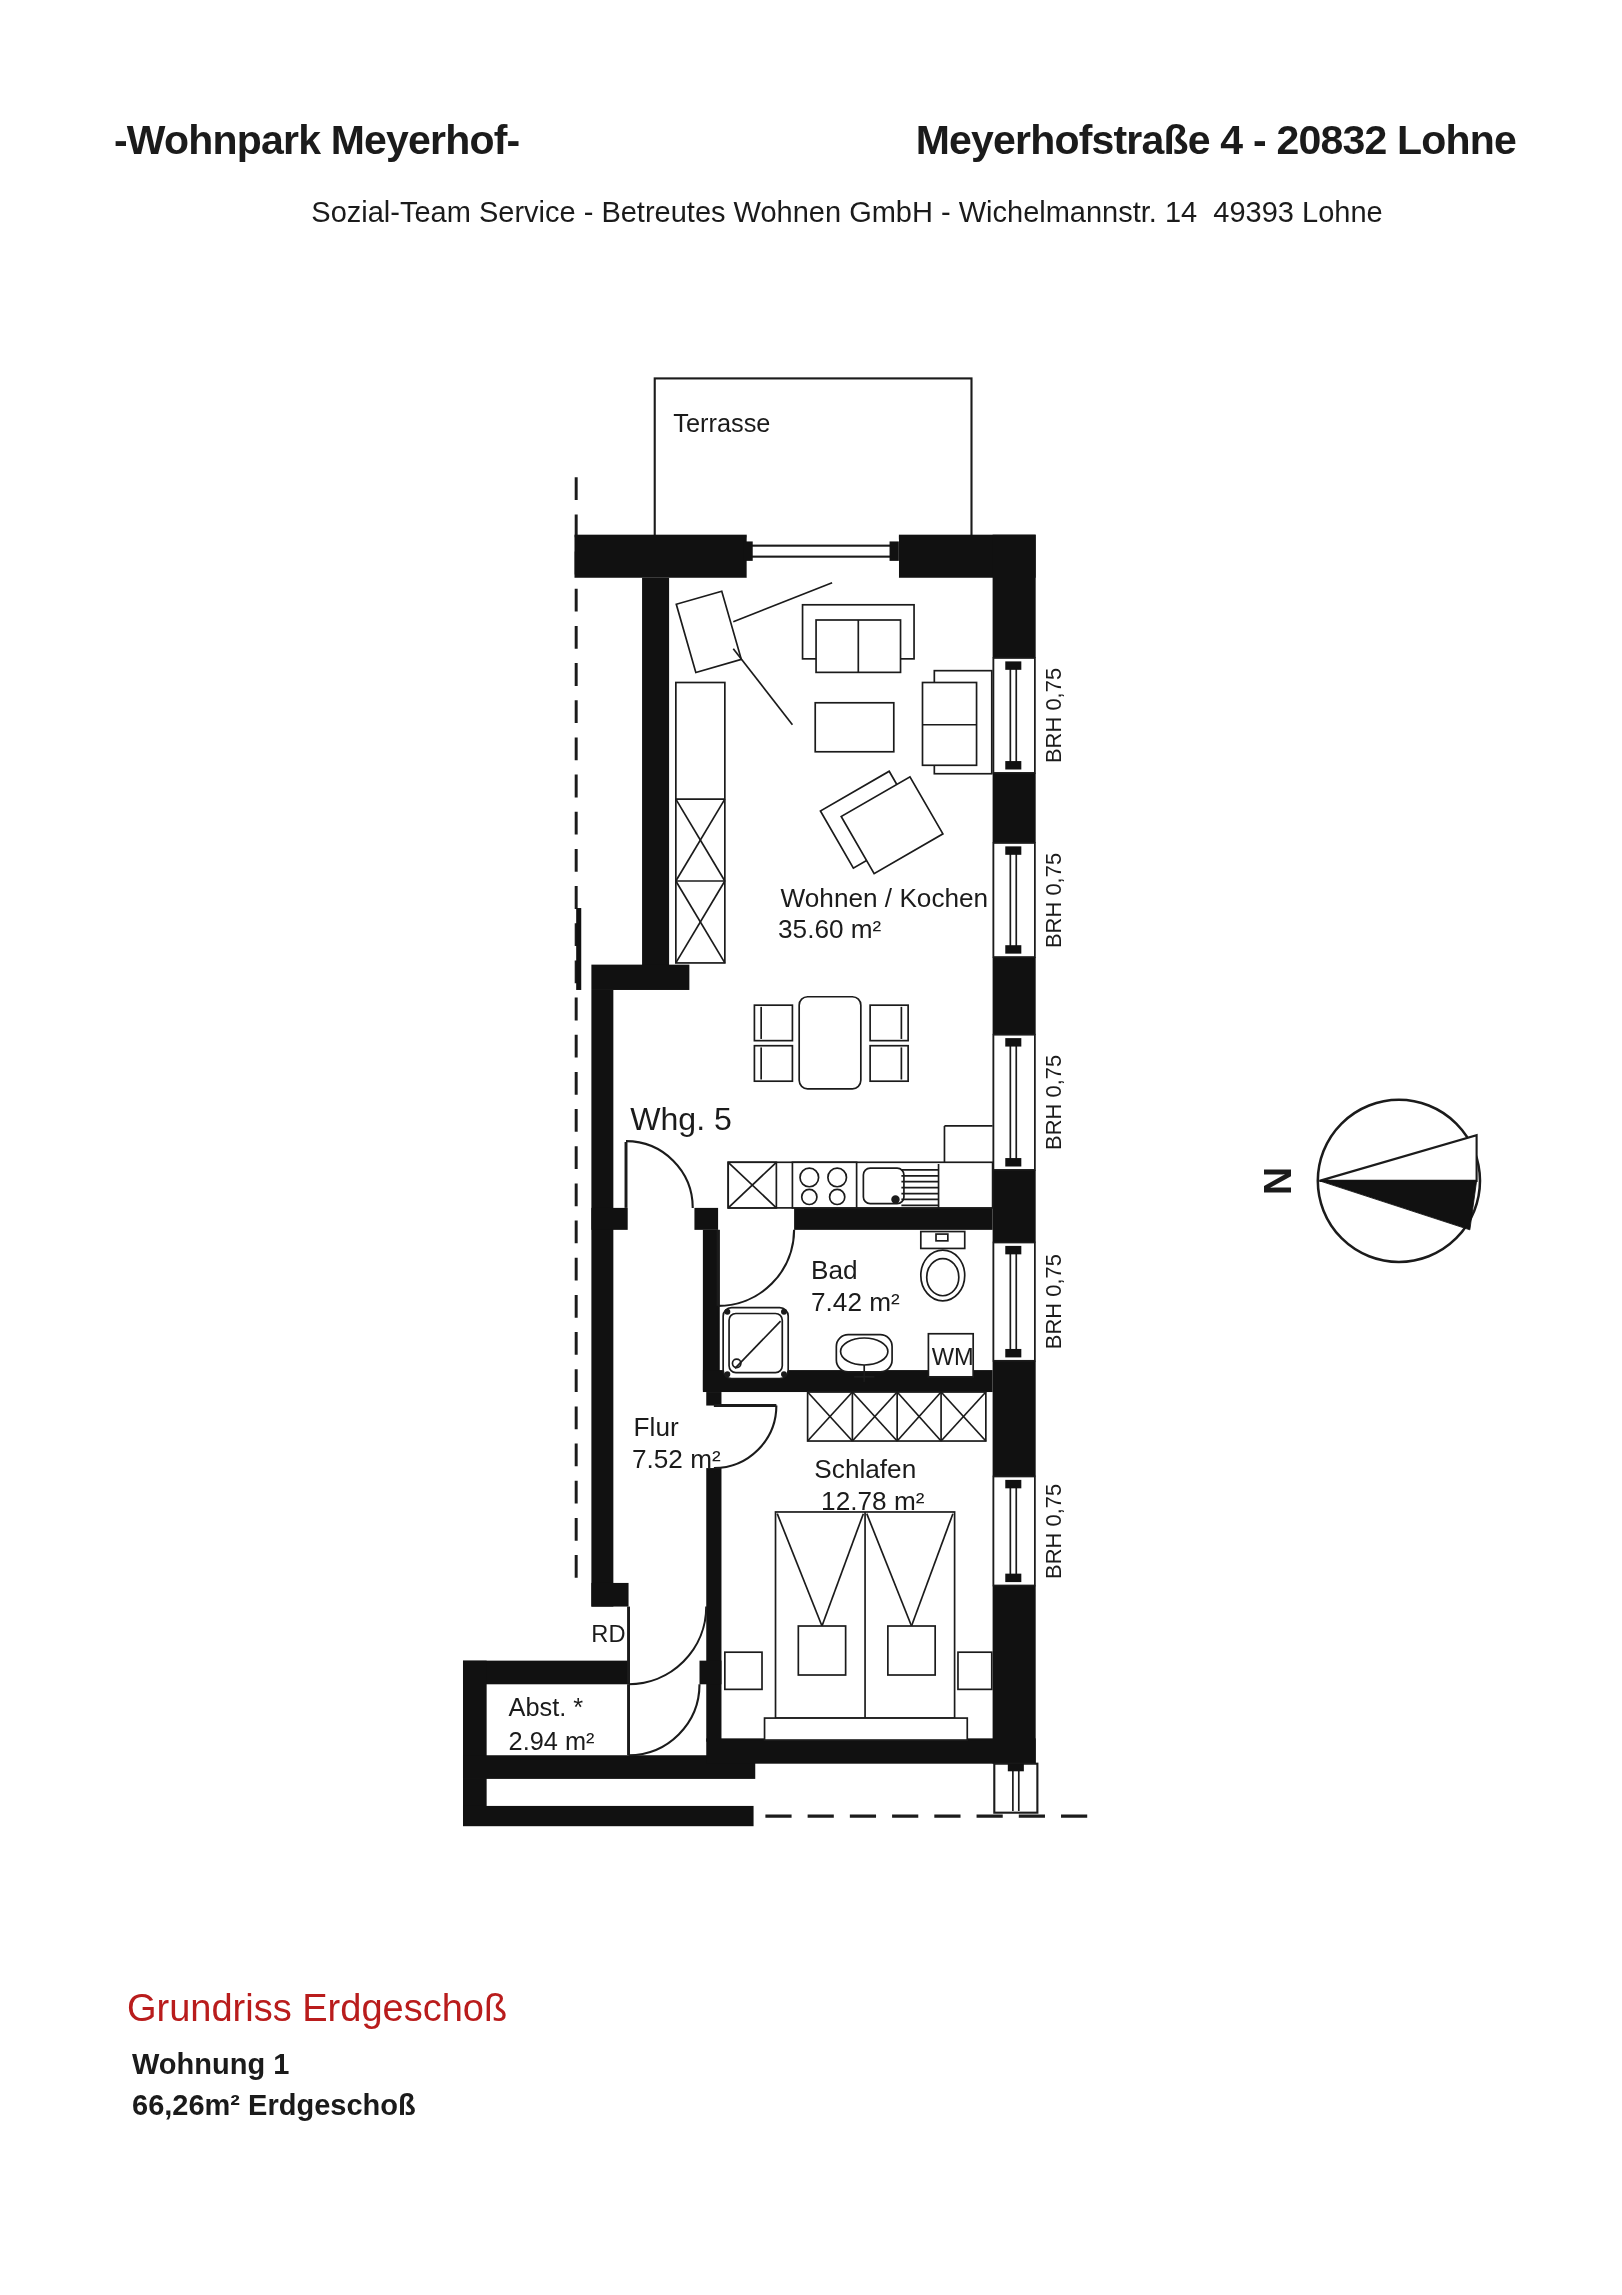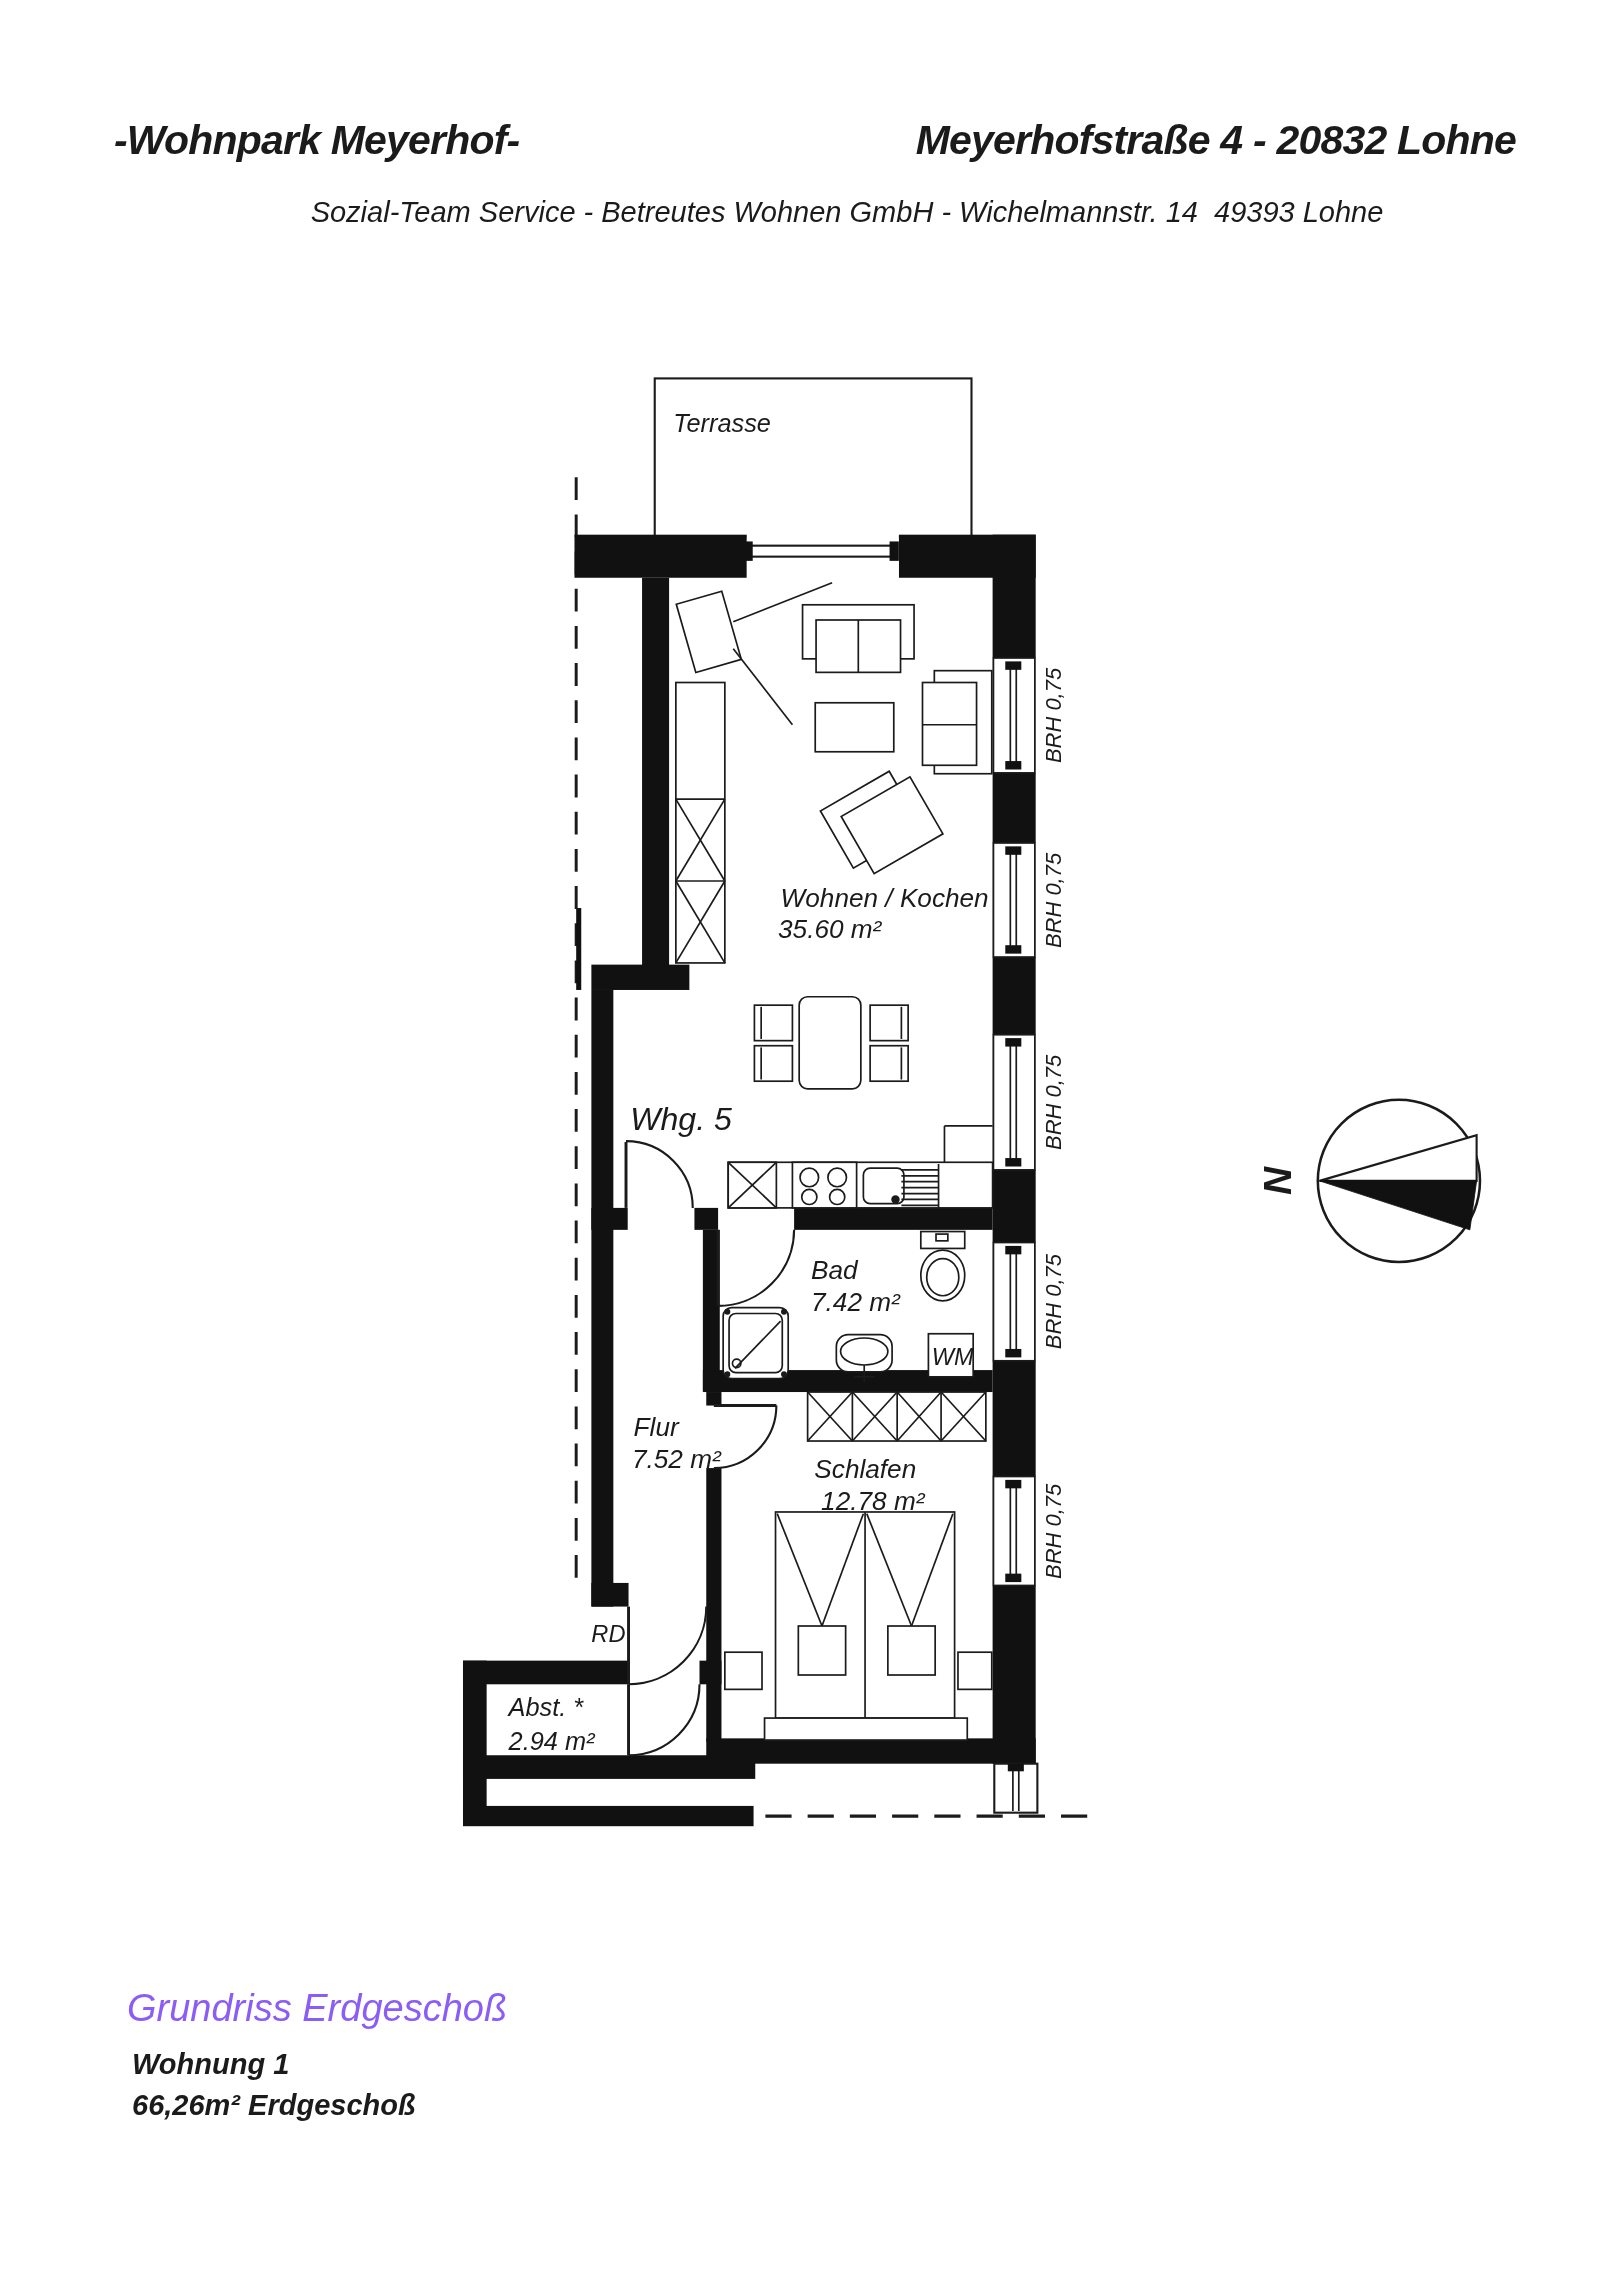--- a/index.html
+++ b/index.html
@@ -1,25 +1,25 @@
 <!DOCTYPE html>
 <html style="font-size:13.5px"><head>
 <meta charset="utf-8">
 <style>
   html,body{margin:0;padding:0;background:#ffffff;}
   #page{position:relative;width:1622px;height:2295px;background:#ffffff;
-        font-family:"Liberation Sans",sans-serif;color:#1b1b1b;overflow:hidden;font-style:italic;}
+        font-family:"Liberation Sans",sans-serif;color:#1b1b1b;overflow:hidden;}
   
   .hdr{position:absolute;left:114px;top:117px;width:1402px;display:flex;
        justify-content:space-between;align-items:baseline;}
   .hdr span{font-size:41px;font-weight:bold;letter-spacing:-0.8px;white-space:nowrap;}
   .sub{position:absolute;left:0;top:196px;width:1622px;text-align:center;
        font-size:29px;font-weight:400;letter-spacing:0px;white-space:pre;margin-left:36px;}
   
-  .ft-title{position:absolute;left:127px;top:1987px;font-size:38px;font-weight:400;color:#8b5cf6;}
+  .ft-title{position:absolute;left:127px;top:1987px;font-size:38px;font-weight:400;color:#b91c1c;}
   .ft-b1{position:absolute;left:132px;top:2048px;font-size:29px;font-weight:bold;}
   .ft-b2{position:absolute;left:132px;top:2089px;font-size:29px;font-weight:bold;}
   
   #plan{position:absolute;left:0;top:0;}
   svg text{font-family:"Liberation Sans",sans-serif;fill:#1b1b1b;}
   .rn{font-size:31px;}
   .rn2{font-size:30px;}
   .small{font-size:28px;}
   .brh{font-size:26px;}
   .whg{font-size:38px;}

